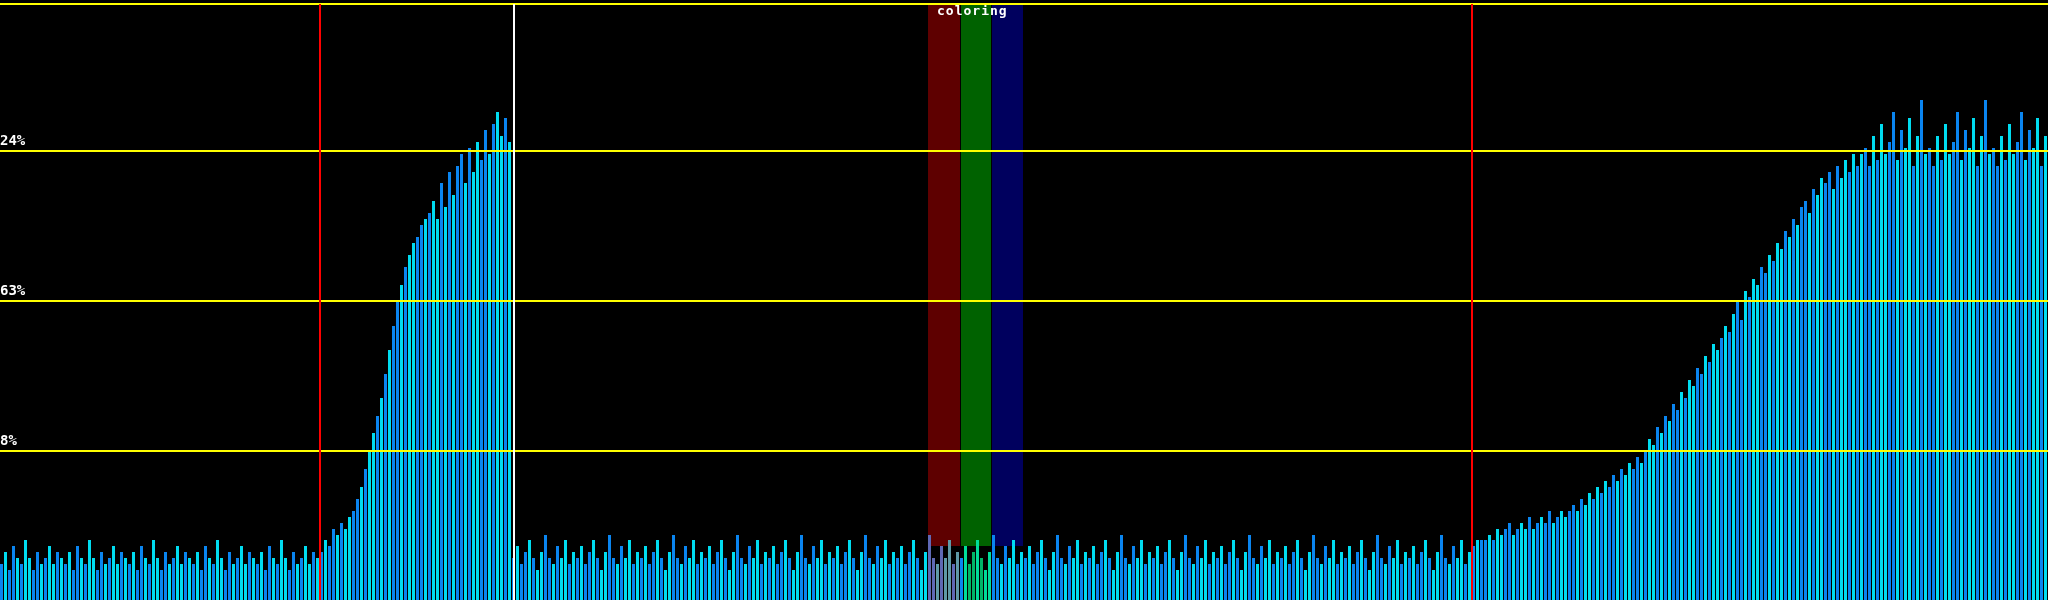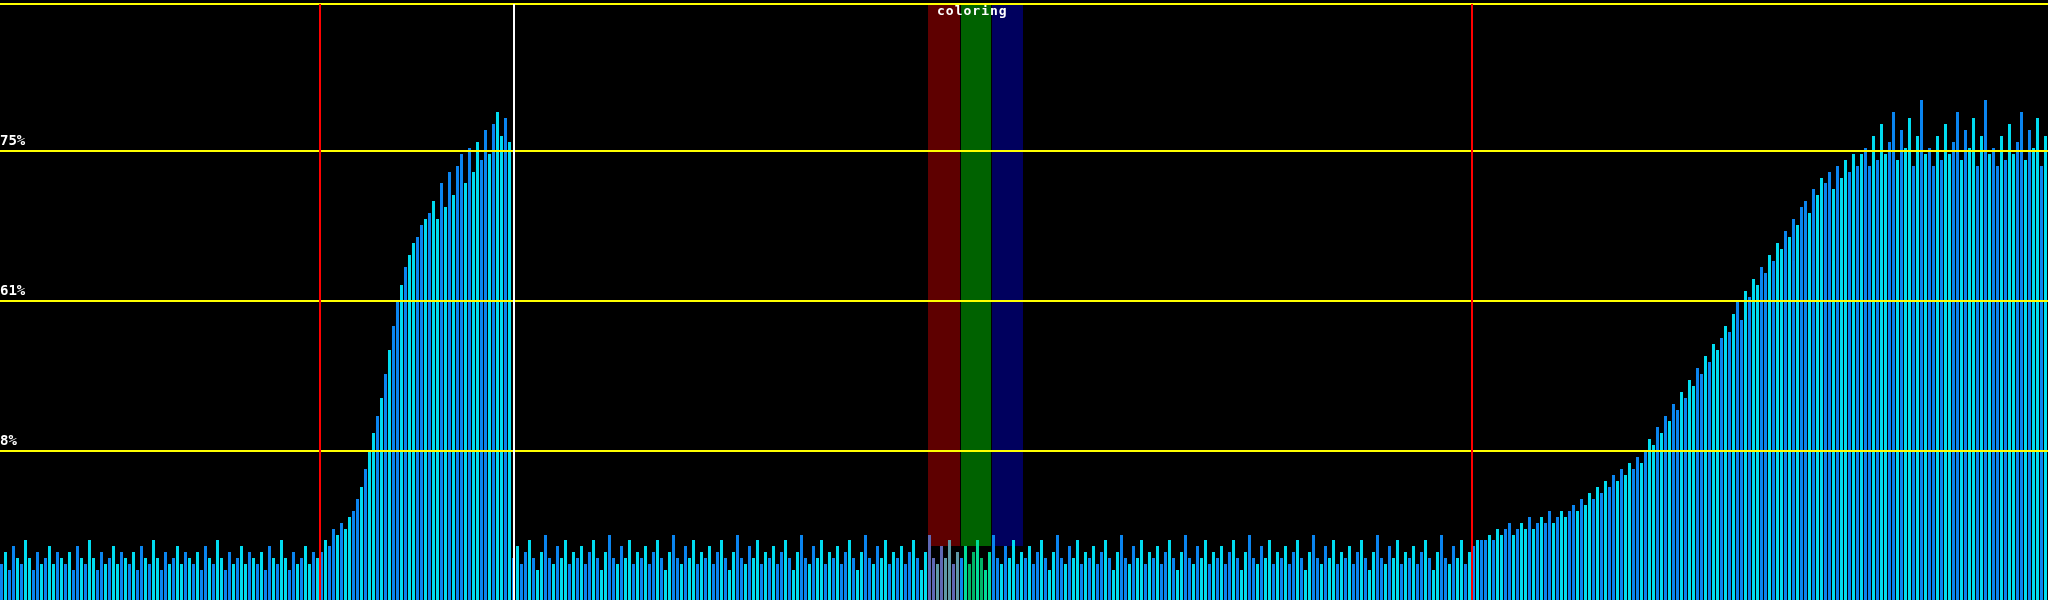--- a/index.html
+++ b/index.html
@@ -535,17 +535,17 @@
     <div class="bar" style="left: 2036px; width: 3px; height: 482px; background: rgb(0, 220, 240);"></div>
     <div class="bar" style="left: 2040px; width: 3px; height: 434px; background: rgb(10, 133, 240);"></div>
     <div class="bar" style="left: 2044px; width: 3px; height: 464px; background: rgb(0, 220, 240);"></div>
     <div class="gridline" style="top: 3px;"></div>
     <div class="gridline" style="top: 150px;"></div>
     <div class="gridline" style="top: 300px;"></div>
     <div class="gridline" style="top: 450px;"></div>
     <div class="vmarker" style="left: 319px; background: rgb(255, 0, 0);"></div>
     <div class="vmarker" style="left: 513px; background: rgb(255, 255, 255);"></div>
     <div class="vmarker" style="left: 1471px; background: rgb(255, 0, 0);"></div>
-  <span class="axis-label lbl-75">75%</span>
-  <span class="axis-label lbl-50">61%</span>
+  <span class="axis-label lbl-75">24%</span>
+  <span class="axis-label lbl-50">63%</span>
   <span class="axis-label lbl-25">8%</span>
   <span id="coloring-label">coloring</span>
 </div>
 
 </body></html>

